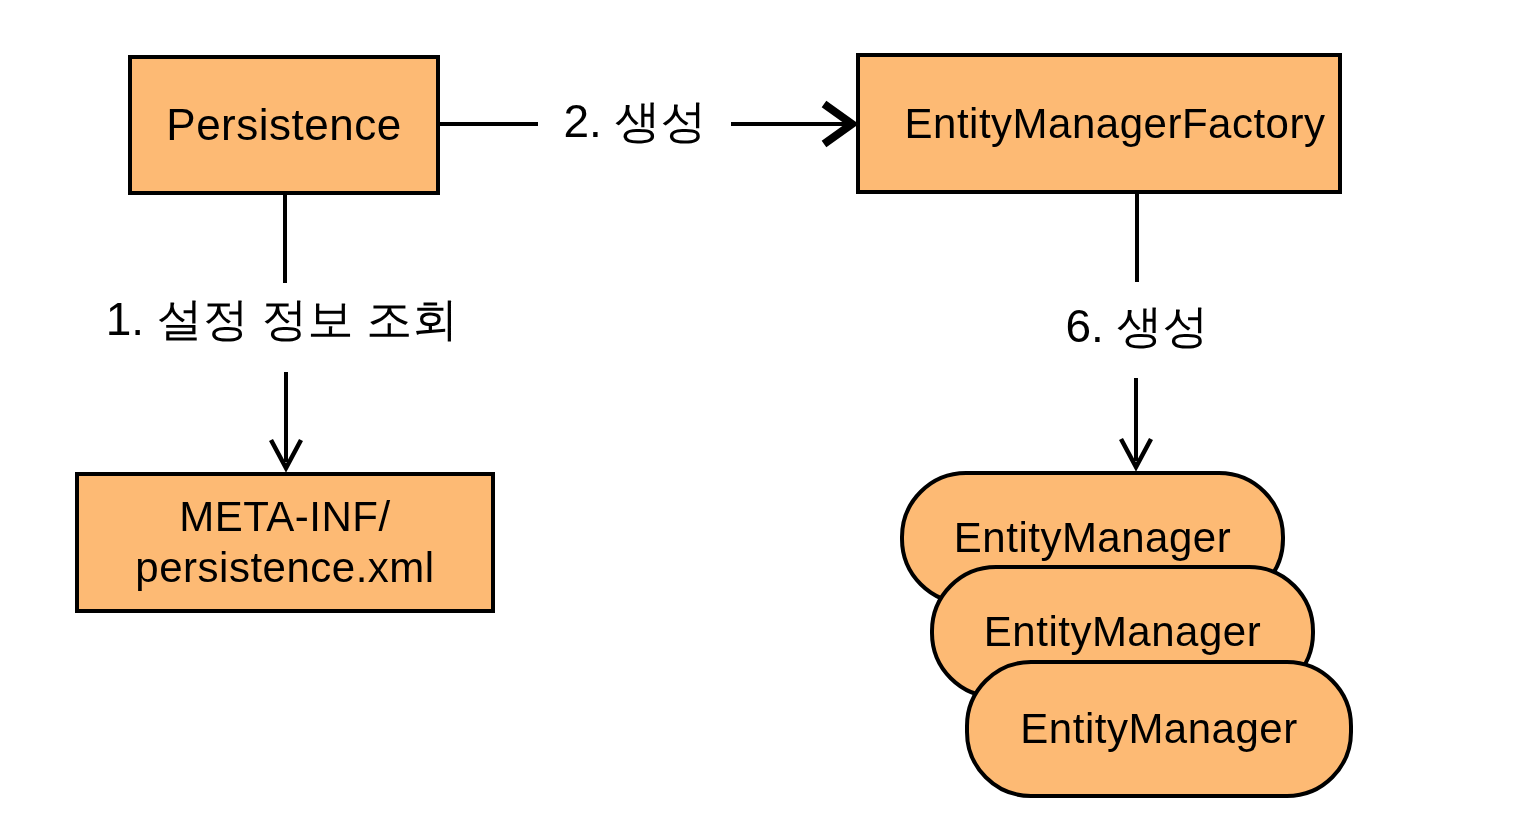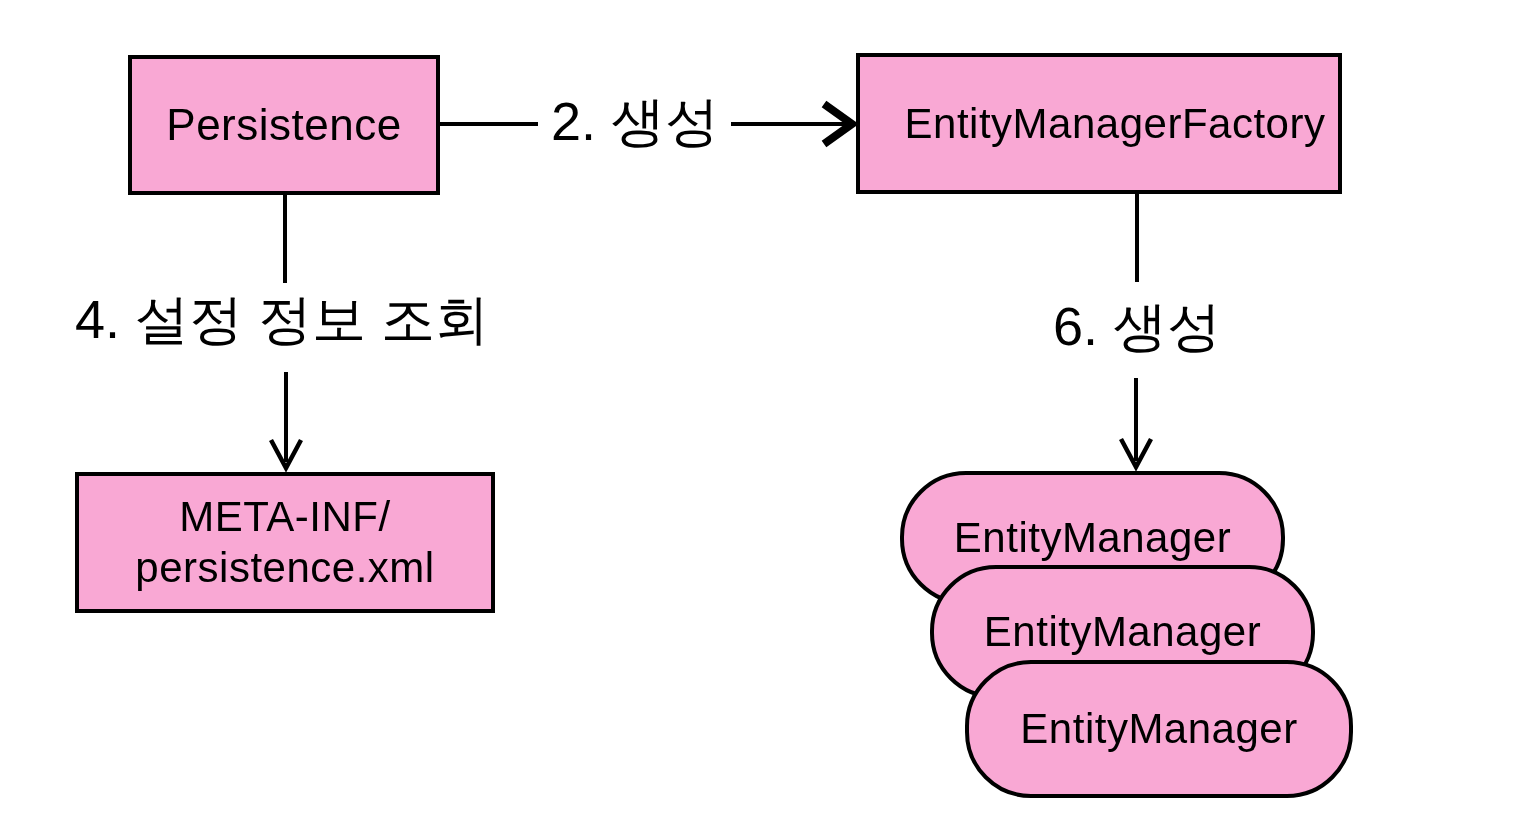--- a/index.html
+++ b/index.html
@@ -11,21 +11,21 @@
     position: relative;
     width: 1529px;
     height: 839px;
     background: #ffffff;
     font-family: "Liberation Sans", sans-serif;
     color: #000000;
     overflow: hidden;
   }
   .node {
     position: absolute;
-    background: #f9a8d4;
+    background: #fdba74;
     border: 4px solid #000000;
     display: flex;
     align-items: center;
     justify-content: center;
     text-align: center;
     box-sizing: border-box;
     font-weight: 300;
     letter-spacing: 0.5px;
   }
   .rect-node { border-radius: 0; }
@@ -35,21 +35,21 @@
   #node-emf         { left: 856px; top: 53px;  width: 486px; height: 141px; font-size: 42px; z-index: 2; padding-left: 32px; }
   #node-metainf     { left: 75px;  top: 472px; width: 420px; height: 141px; font-size: 42px; line-height: 1.2; z-index: 2; flex-direction: column; }
 
   #node-em1 { left: 900px; top: 471px; width: 385px; height: 134px; font-size: 42px; z-index: 3; }
   #node-em2 { left: 930px; top: 565px; width: 385px; height: 134px; font-size: 42px; z-index: 4; }
   #node-em3 { left: 965px; top: 660px; width: 388px; height: 138px; font-size: 42px; z-index: 5; }
 
   .edge-label {
     position: absolute;
     transform: translate(-50%, -50%);
-    font-size: 54px;
+    font-size: 46px;
     font-weight: 300;
     white-space: nowrap;
     z-index: 2;
   }
   #label-step2 { left: 635px;  top: 122px; }
   #label-step1 { left: 282px;  top: 320px; }
   #label-step3 { left: 1137px; top: 327px; }
 
   #edges-svg {
     position: absolute;
@@ -104,17 +104,17 @@
   <div class="node pill-node" id="node-em2">
     <span>EntityManager</span>
   </div>
 
   <div class="node pill-node" id="node-em3">
     <span>EntityManager</span>
   </div>
 
   <div class="edge-label" id="label-step2">2. 생성</div>
 
-  <div class="edge-label" id="label-step1">4. 설정 정보 조회</div>
+  <div class="edge-label" id="label-step1">1. 설정 정보 조회</div>
 
   <div class="edge-label" id="label-step3">6. 생성</div>
 
 </div>
 
 </body></html>

